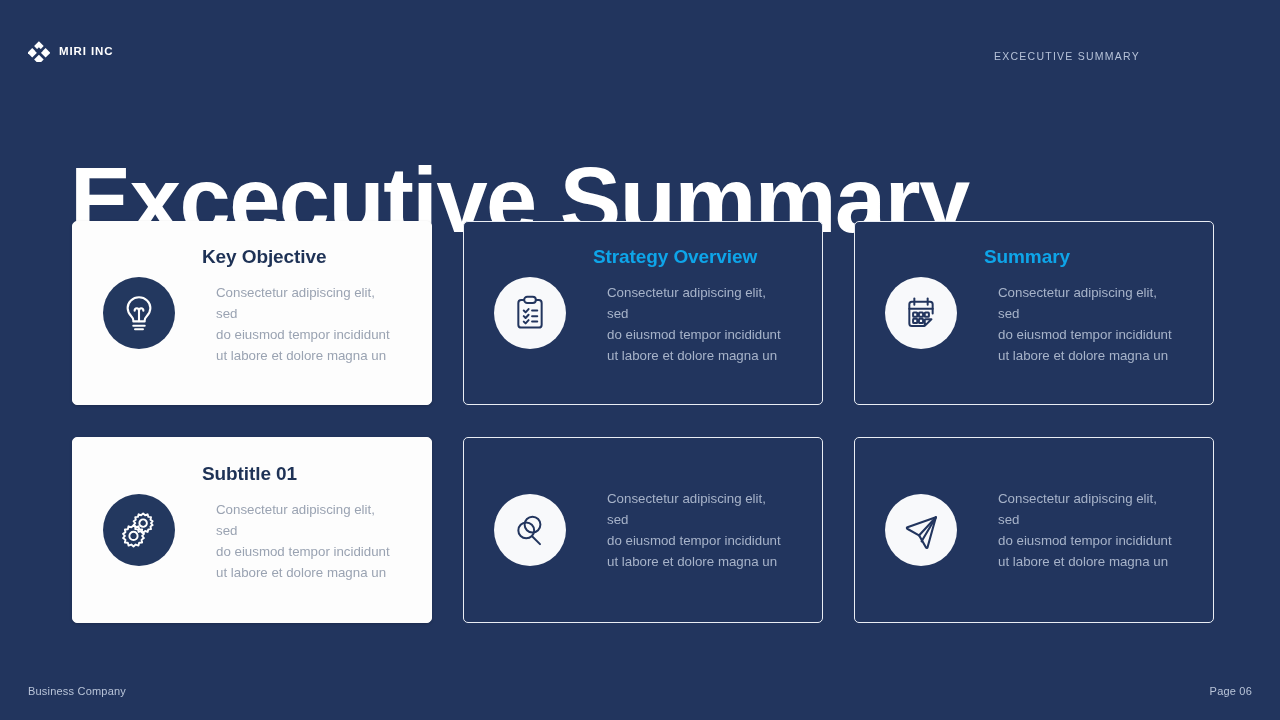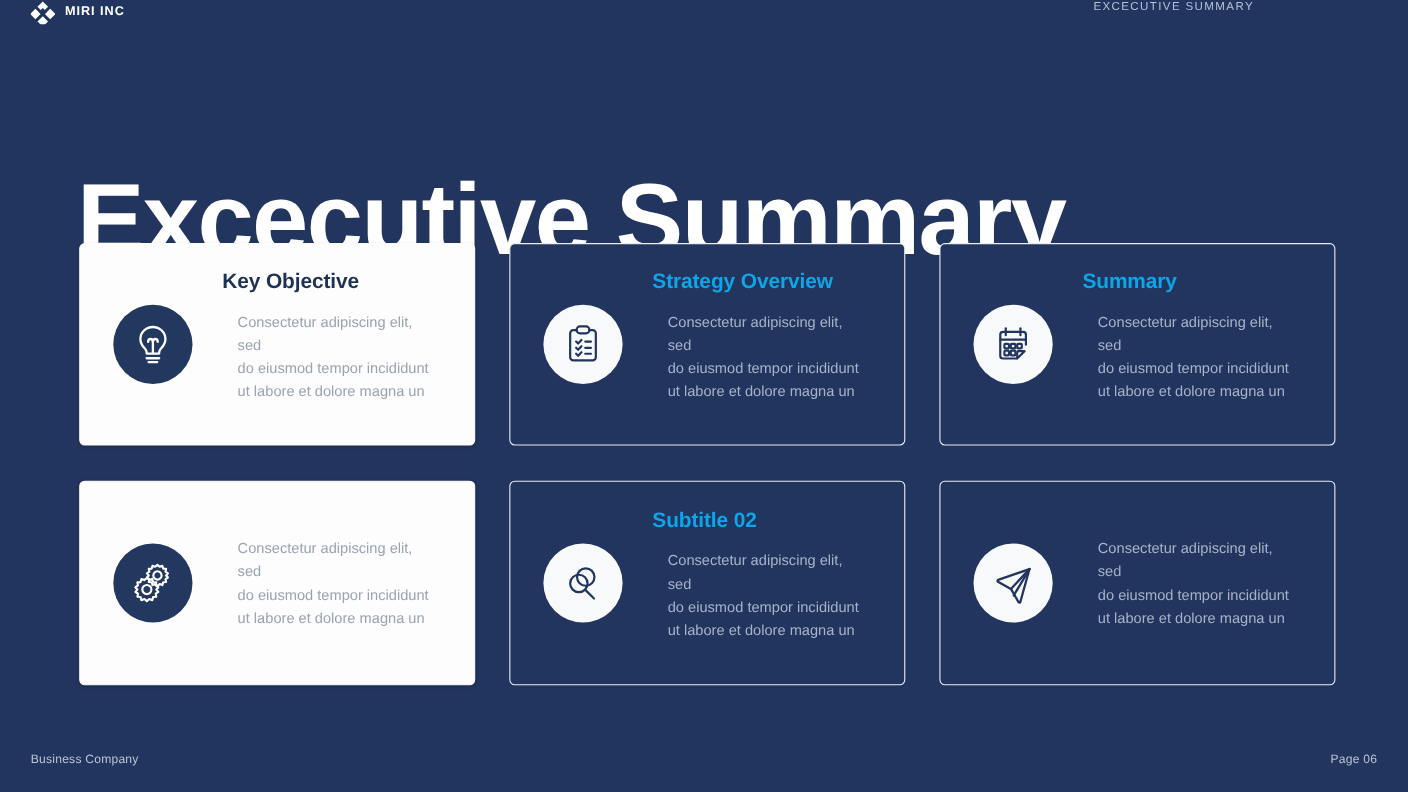--- a/index.html
+++ b/index.html
@@ -15,21 +15,21 @@
     position: relative;
   }
 
   
   .topbar {
     position: absolute;
     top: 0; left: 0;
     width: 1168px;
     height: 62px;
     display: flex;
-    align-items: flex-start;
+    align-items: flex-end;
     justify-content: space-between;
     padding: 0 28px;
     box-sizing: border-box;
   }
   .brand {
     display: flex;
     align-items: center;
     gap: 9px;
   }
   .brand-mark {
@@ -240,36 +240,36 @@
           <path d="M0-10.5 2.2-8.6 4.9-9.6 5.7-6.8 8.6-6.5 8-3.7 10.4-2.1 8.6 0 10.4 2.1 8 3.7 8.6 6.5 5.7 6.8 4.9 9.6 2.2 8.6 0 10.5 -2.2 8.6 -4.9 9.6 -5.7 6.8 -8.6 6.5 -8 3.7 -10.4 2.1 -8.6 0 -10.4-2.1 -8-3.7 -8.6-6.5 -5.7-6.8 -4.9-9.6 -2.2-8.6Z"></path>
           <circle cx="0" cy="0" r="4.1"></circle>
         </g>
         <g transform="translate(18,30.5)">
           <path d="M0-11.5 2.4-9.4 5.4-10.5 6.2-7.4 9.4-7.1 8.8-4.1 11.4-2.3 9.4 0 11.4 2.3 8.8 4.1 9.4 7.1 6.2 7.4 5.4 10.5 2.4 9.4 0 11.5 -2.4 9.4 -5.4 10.5 -6.2 7.4 -9.4 7.1 -8.8 4.1 -11.4 2.3 -9.4 0 -11.4-2.3 -8.8-4.1 -9.4-7.1 -6.2-7.4 -5.4-10.5 -2.4-9.4Z"></path>
           <circle cx="0" cy="0" r="4.5"></circle>
         </g>
       </svg>
     </div>
     <div class="card-body">
+      <p class="card-title">Subtitle 01</p>
       <p class="card-text">Consectetur adipiscing elit, sed
 do eiusmod tempor incididunt
 ut labore et dolore magna un</p>
     </div>
   </div>
 
   <div class="card dark">
     <div class="icon-wrap">
       <svg width="40" height="40" viewBox="0 0 48 48" fill="none" stroke="#22355e" stroke-width="2.4" stroke-linecap="round" stroke-linejoin="round">
         <circle cx="27" cy="17.5" r="9.5"></circle>
         <circle cx="19.5" cy="24.5" r="9.5"></circle>
         <path d="M26.5 31.5 36 41"></path>
       </svg>
     </div>
     <div class="card-body">
-      <p class="card-title">Subtitle 02</p>
       <p class="card-text">Consectetur adipiscing elit, sed
 do eiusmod tempor incididunt
 ut labore et dolore magna un</p>
     </div>
   </div>
 
   <div class="card dark">
     <div class="icon-wrap">
       <svg width="42" height="42" viewBox="0 0 48 48" fill="none" stroke="#22355e" stroke-width="2.4" stroke-linecap="round" stroke-linejoin="round">
         <path d="M41 9.5 8.5 20.8a1 1 0 0 0-.2 1.8l13.4 7.6a1 1 0 0 1 .4.4l7.6 13.4a1 1 0 0 0 1.8-.2L41 9.5Z"></path>

